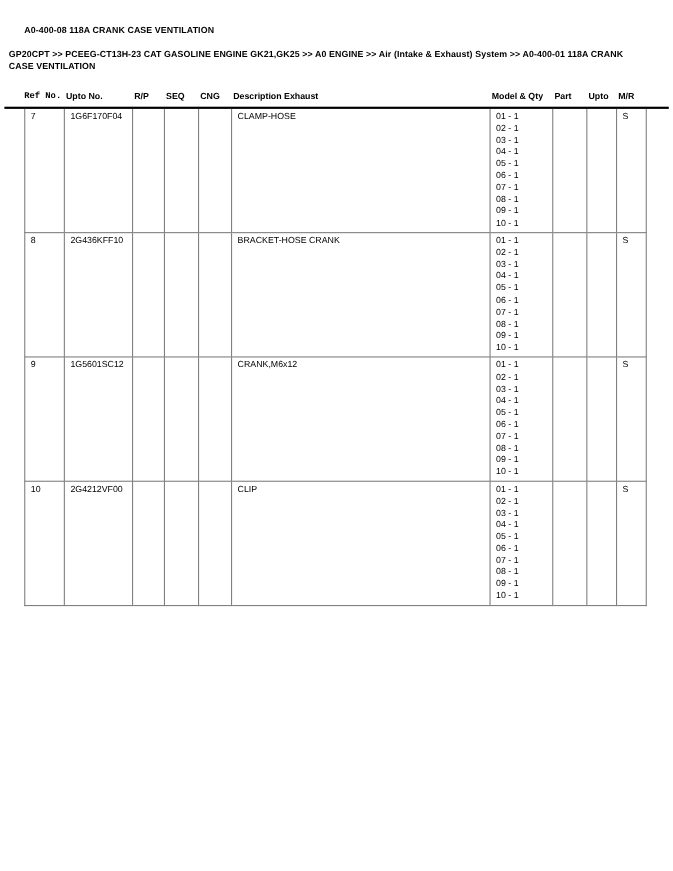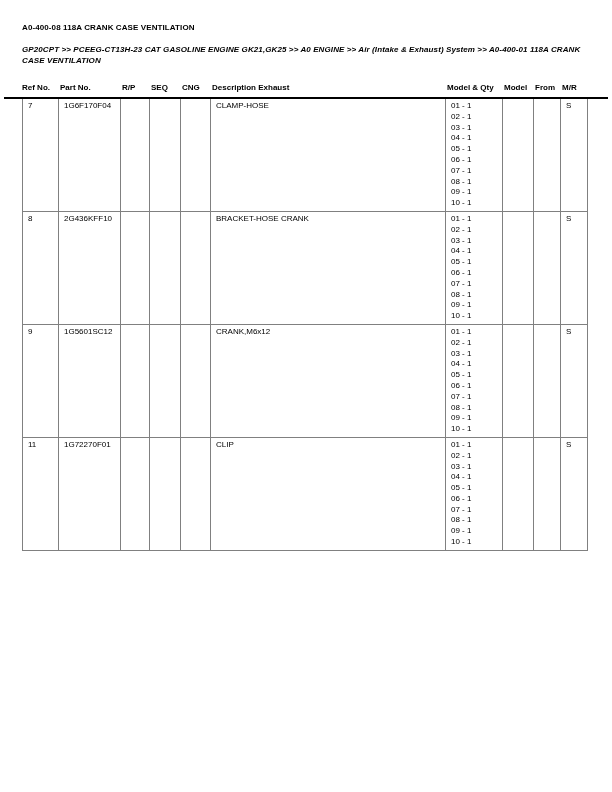--- a/index.html
+++ b/index.html
@@ -13,27 +13,26 @@
     overflow: hidden;
   }
   .doc-title {
     margin: 23px 22px 0 22px;
     font-size: 8px;
     font-weight: bold;
     line-height: 10px;
     letter-spacing: 0.1px;
   }
   .breadcrumb {
-    margin: 11px 22px 0 22px;
+    margin: 11px 22px 0 8px;
     max-width: 568px;
     font-size: 8px;
     font-weight: bold;
     line-height: 11px;
     letter-spacing: 0.1px;
-    font-style: italic;
   }
   table { border-collapse: collapse; table-layout: fixed; width: 565px; margin-left: 22px; }
   col.c-ref   { width: 36px; }
   col.c-part  { width: 62px; }
   col.c-rp    { width: 29px; }
   col.c-seq   { width: 31px; }
   col.c-cng   { width: 30px; }
   col.c-desc  { width: 235px; }
   col.c-model { width: 57px; }
   col.c-from  { width: 31px; }
@@ -42,21 +41,21 @@
   .header-table { margin-top: 17px; }
   .header-table th {
     font-size: 8px;
     font-weight: bold;
     text-align: left;
     vertical-align: bottom;
     padding: 0 0 0 2px;
     white-space: nowrap;
     line-height: 10px;
   }
-  .header-table th:first-child { padding-left: 0; }
+  .header-table th:first-child { padding-left: 0; font-family: Liberation Mono, monospace; }
   .header-rule {
     height: 2px;
     background: #000000;
     margin: 4px 4px 0 4px;
   }
   .body-table td {
     border: 1px solid #808080;
     vertical-align: top;
     font-size: 8px;
     line-height: 10.8px;
@@ -82,28 +81,28 @@
       <col class="c-cng">
     <col class="c-desc">
       <col class="c-model">
       <col class="c-from">
       <col class="c-upto">
       <col class="c-mr">
   </colgroup>
   <tbody>
       <tr>
     <th>Ref No.</th>
-    <th>Part No.</th>
+    <th>Upto No.</th>
     <th>R/P</th>
     <th>SEQ</th>
     <th>CNG</th>
     <th>Description Exhaust</th>
     <th>Model &amp; Qty</th>
-    <th>Model</th>
-    <th>From</th>
+    <th>Part</th>
+    <th>Upto</th>
     <th>M/R</th>
   </tr>
 </tbody>
   </table>
 
 <div class="header-rule"></div>
 
 <table class="body-table">
   <colgroup>
     <col class="c-ref">
@@ -177,36 +176,36 @@
 06 - 1
 07 - 1
 08 - 1
 09 - 1
 10 - 1</td>
     <td></td>
     <td></td>
     <td>S</td>
   </tr>
 
-
-  <tr>
-    <td>11</td>
-    <td>1G72270F01</td>
+  <tr>
+    <td>10</td>
+    <td>2G4212VF00</td>
     <td></td>
     <td></td>
     <td></td>
     <td>CLIP</td>
     <td class="qty-cell">01 - 1
 02 - 1
 03 - 1
 04 - 1
 05 - 1
 06 - 1
 07 - 1
 08 - 1
 09 - 1
 10 - 1</td>
     <td></td>
     <td></td>
     <td>S</td>
   </tr>
+
 </tbody>
 </table>
 
 </body></html>

